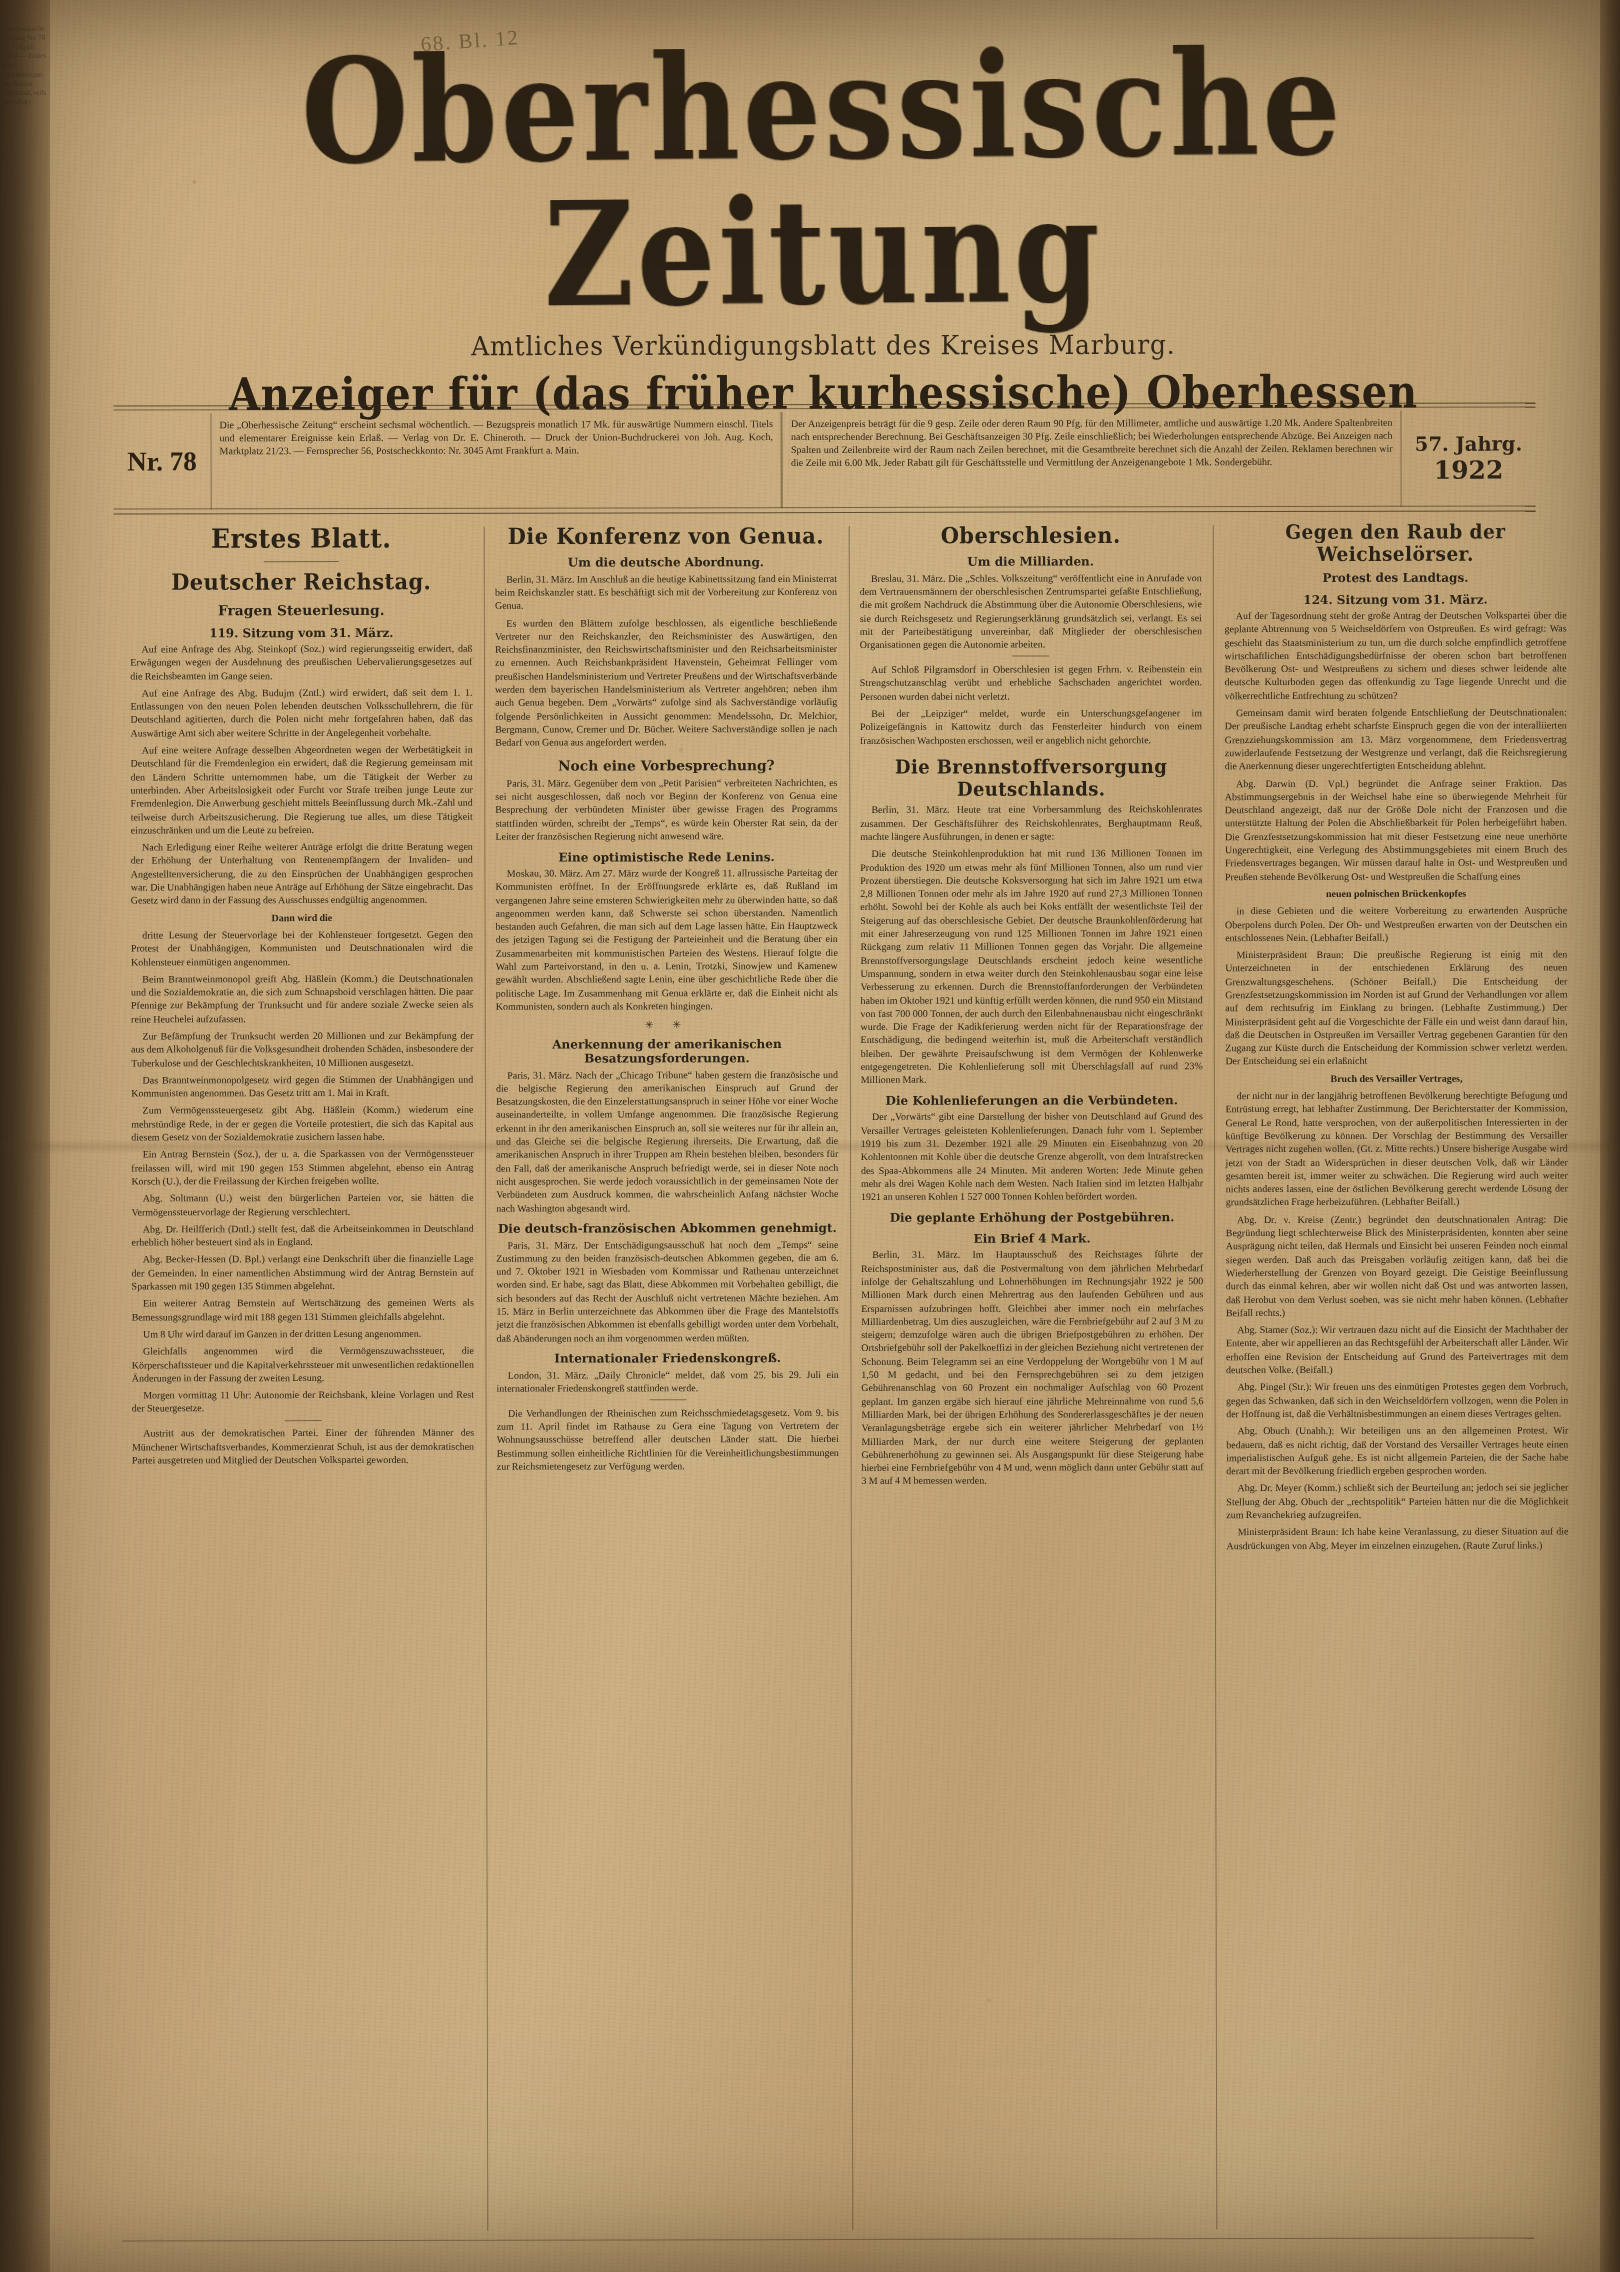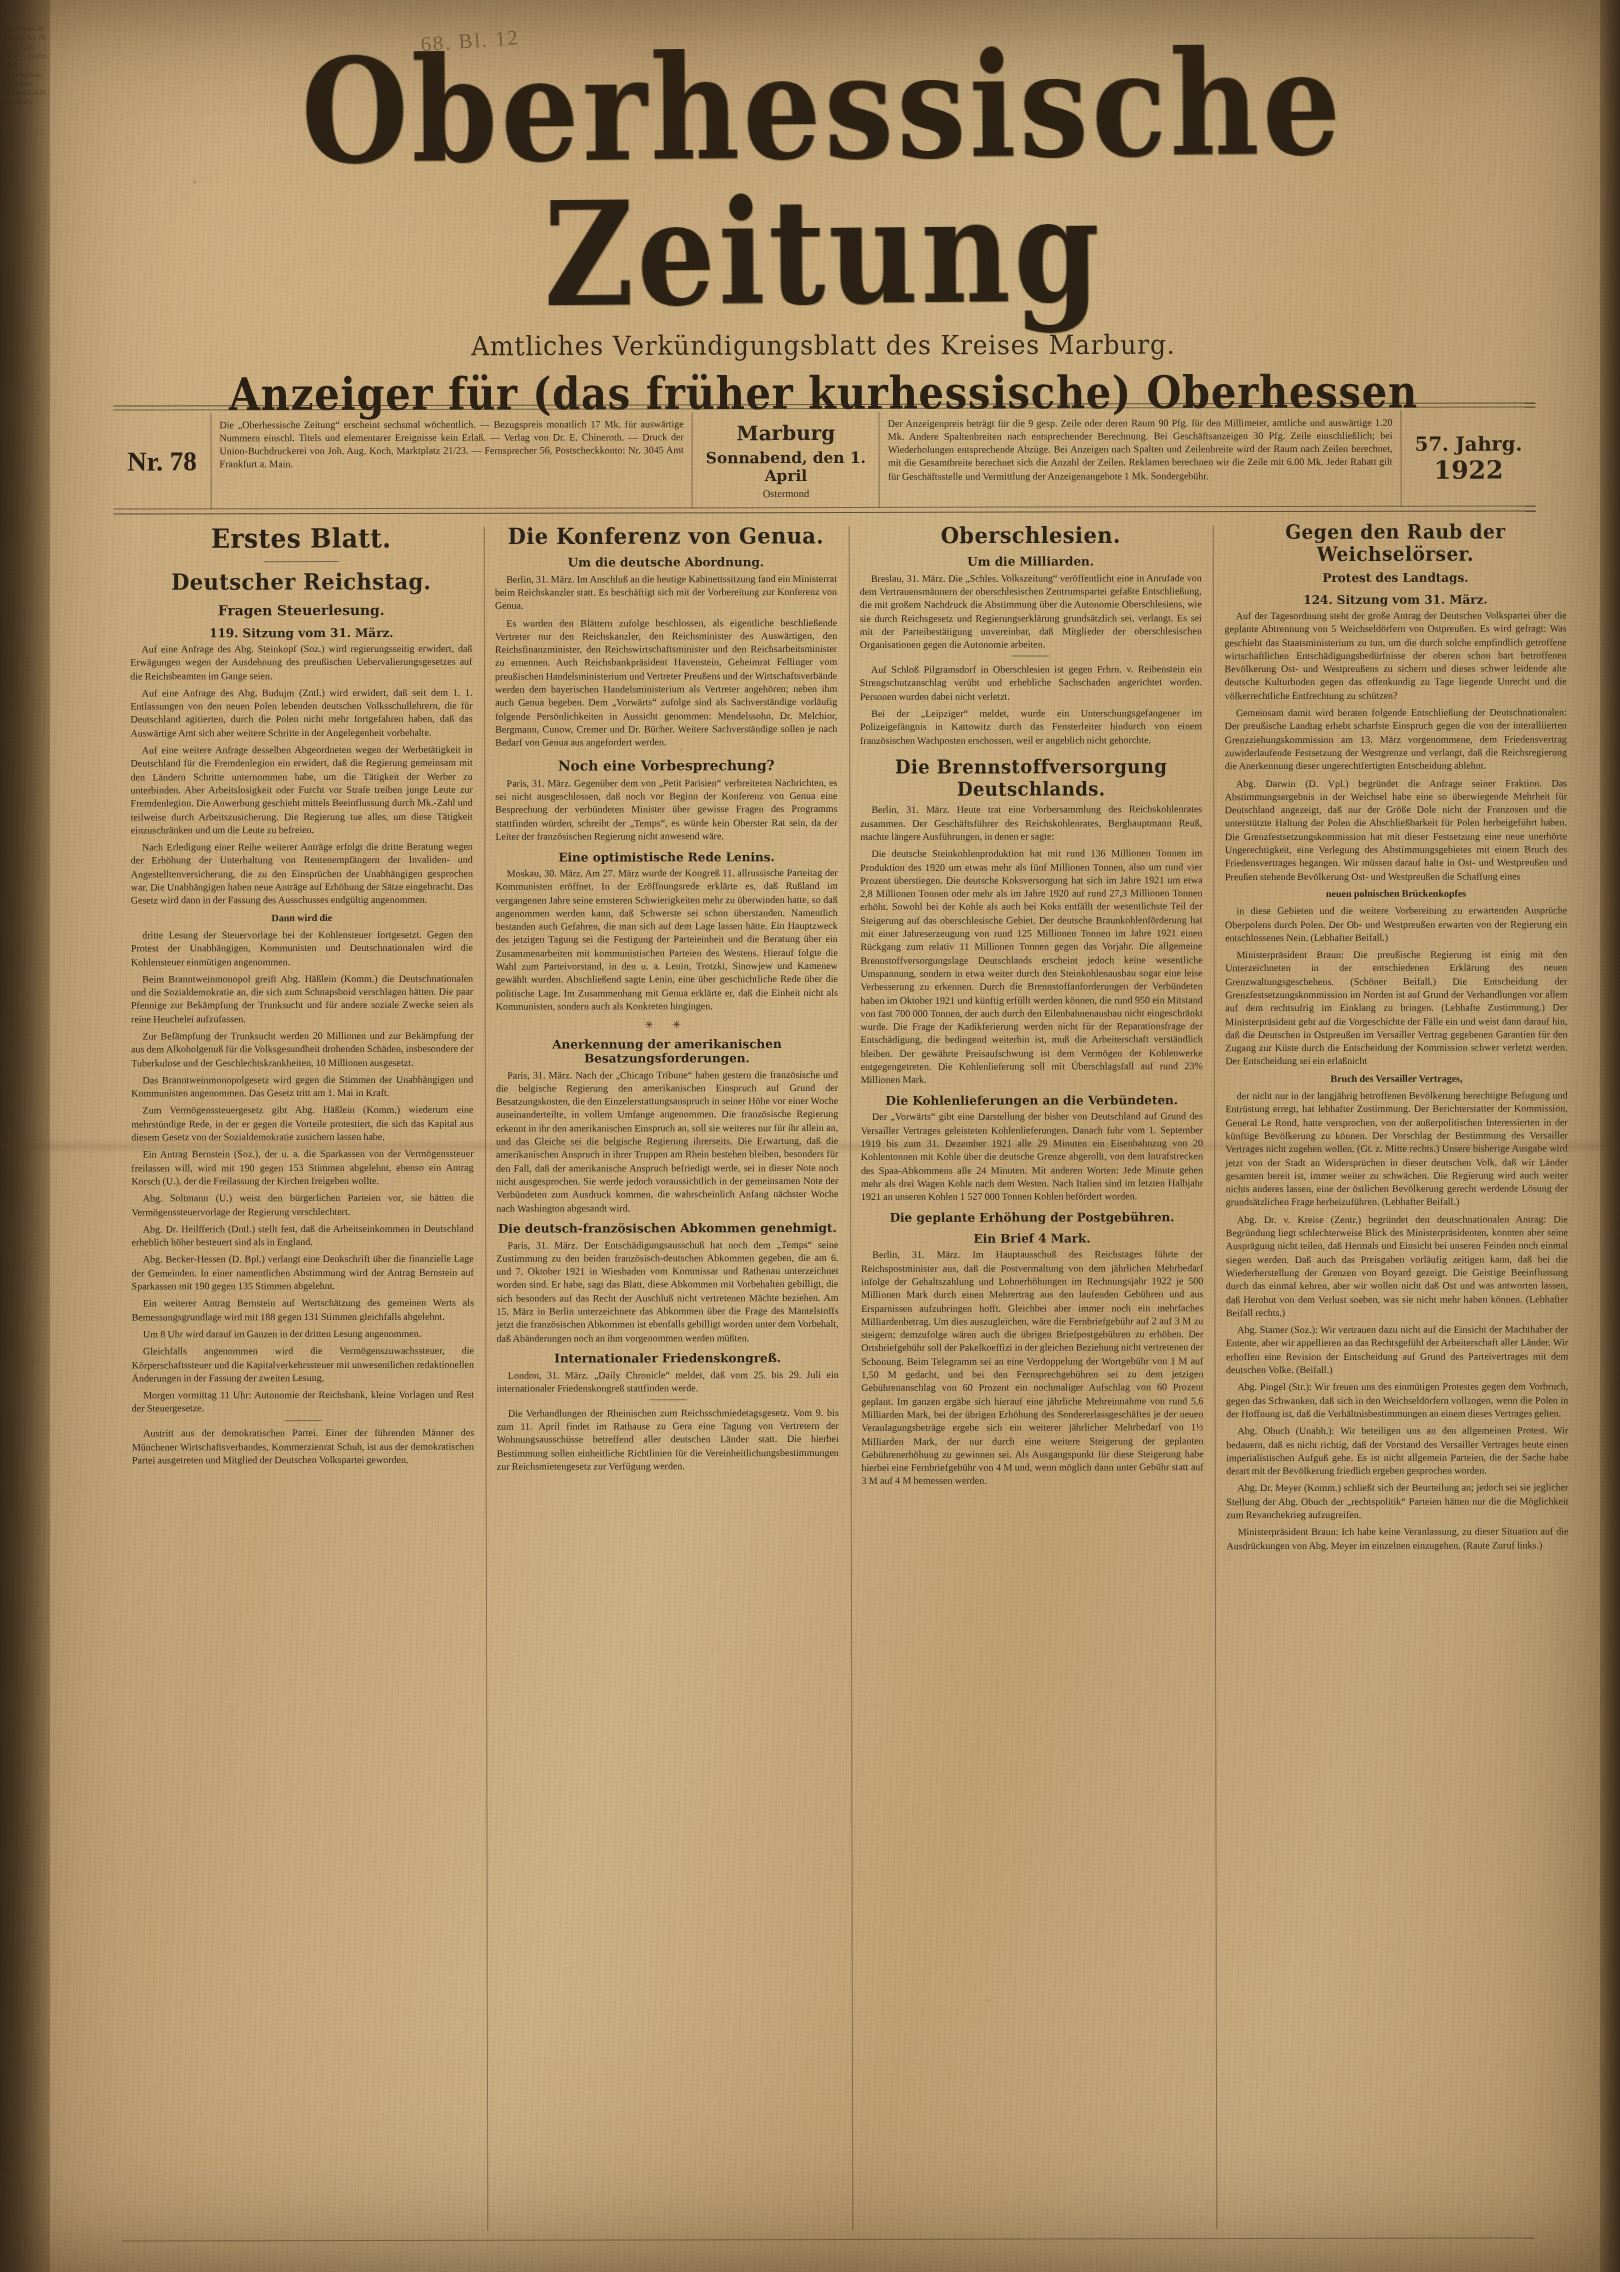--- a/index.html
+++ b/index.html
@@ -281,25 +281,20 @@
     </div>
 
     <div class="rule" style="top:404px;"></div>
     <div class="rule thin" style="top:408px;"></div>
 
     <div class="band" style="top:412px; height:96px;">
       <div class="issue-no">Nr. 78</div>
       <div class="vsep"></div>
       <div class="cell" style="flex:1.15">Die „Oberhessische Zeitung“ erscheint sechsmal wöchentlich. — Bezugspreis monatlich 17 Mk. für auswärtige Nummern einschl. Titels und elementarer Ereignisse kein Erlaß. — Verlag von Dr. E. Chineroth. — Druck der Union-Buchdruckerei von Joh. Aug. Koch, Marktplatz 21/23. — Fernsprecher 56, Postscheckkonto: Nr. 3045 Amt Frankfurt a. Main.</div>
       <div class="vsep"></div>
-      <div class="place">
-        <div class="city">Marburg</div>
-        <div class="date">Sonnabend, den 1. April</div>
-        <div class="extra">Ostermond</div>
-      </div>
       <div class="vsep"></div>
       <div class="cell" style="flex:1.25">Der Anzeigenpreis beträgt für die 9 gesp. Zeile oder deren Raum 90 Pfg. für den Millimeter, amtliche und auswärtige 1.20 Mk. Andere Spaltenbreiten nach entsprechender Berechnung. Bei Geschäftsanzeigen 30 Pfg. Zeile einschließlich; bei Wiederholungen entsprechende Abzüge. Bei Anzeigen nach Spalten und Zeilenbreite wird der Raum nach Zeilen berechnet, mit die Gesamtbreite berechnet sich die Anzahl der Zeilen. Reklamen berechnen wir die Zeile mit 6.00 Mk. Jeder Rabatt gilt für Geschäftsstelle und Vermittlung der Anzeigenangebote 1 Mk. Sondergebühr.</div>
       <div class="vsep"></div>
       <div class="year">
         <div class="y1">57. Jahrg.</div>
         <div class="y2">1922</div>
       </div>
     </div>
 
     <div class="rule thin" style="top:507px;"></div>
@@ -373,21 +368,21 @@
       </div>
 
       <div class="col">
         <div class="sec-title" style="font-size:18.6px">Gegen den Raub der Weichselörser.</div>
         <div class="sub-title sm">Protest des Landtags.</div>
         <div class="sub-title sm">124. Sitzung vom 31. März.</div>
         <p class="txt">Auf der Tagesordnung steht der große Antrag der Deutschen Volkspartei über die geplante Abtrennung von 5 Weichseldörfern von Ostpreußen. Es wird gefragt: Was geschieht das Staatsministerium zu tun, um die durch solche empfindlich getroffene wirtschaftlichen Entschädigungsbedürfnisse der oberen schon bart betroffenen Bevölkerung Ost- und Westpreußens zu sichern und dieses schwer leidende alte deutsche Kulturboden gegen das offenkundig zu Tage liegende Unrecht und die völkerrechtliche Entfrechtung zu schützen?</p>
         <p class="txt">Gemeinsam damit wird beraten folgende Entschließung der Deutschnationalen: Der preußische Landtag erhebt scharfste Einspruch gegen die von der interalliierten Grenzziehungskommission am 13. März vorgenommene, dem Friedensvertrag zuwiderlaufende Festsetzung der Westgrenze und verlangt, daß die Reichsregierung die Anerkennung dieser ungerechtfertigten Entscheidung ablehnt.</p>
         <p class="txt">Abg. Darwin (D. Vpl.) begründet die Anfrage seiner Fraktion. Das Abstimmungsergebnis in der Weichsel habe eine so überwiegende Mehrheit für Deutschland angezeigt, daß nur der Größe Dole nicht der Franzosen und die unterstützte Haltung der Polen die Abschließbarkeit für Polen herbeigeführt haben. Die Grenzfestsetzungskommission hat mit dieser Festsetzung eine neue unerhörte Ungerechtigkeit, eine Verlegung des Abstimmungsgebietes mit einem Bruch des Friedensvertrages begangen. Wir müssen darauf halte in Ost- und Westpreußen und Preußen stehende Bevölkerung Ost- und Westpreußen die Schaffung eines</p>
         <p class="txt noind" style="text-align:center;font-weight:bold">neuen polnischen Brückenkopfes</p>
-        <p class="txt">in diese Gebieten und die weitere Vorbereitung zu erwartenden Ausprüche Oberpolens durch Polen. Der Ob- und Westpreußen erwarten von der Regierung ein entschlossenes Nein. (Lebhafter Beifall.)</p>
+        <p class="txt">in diese Gebieten und die weitere Vorbereitung zu erwartenden Ausprüche Oberpolens durch Polen. Der Ob- und Westpreußen erwarten von der Deutschen ein entschlossenes Nein. (Lebhafter Beifall.)</p>
         <p class="txt">Ministerpräsident Braun: Die preußische Regierung ist einig mit den Unterzeichneten in der entschiedenen Erklärung des neuen Grenzwaltungsgeschehens. (Schöner Beifall.) Die Entscheidung der Grenzfestsetzungskommission im Norden ist auf Grund der Verhandlungen vor allem auf dem rechtsufrig im Einklang zu bringen. (Lebhafte Zustimmung.) Der Ministerpräsident geht auf die Vorgeschichte der Fälle ein und weist dann darauf hin, daß die Deutschen in Ostpreußen im Versailler Vertrag gegebenen Garantien für den Zugang zur Küste durch die Entscheidung der Kommission schwer verletzt werden. Der Entscheidung sei ein erlaßnicht</p>
         <p class="txt noind" style="text-align:center;font-weight:bold">Bruch des Versailler Vertrages,</p>
         <p class="txt">der nicht nur in der langjährig betroffenen Bevölkerung berechtigte Befugung und Entrüstung erregt, hat lebhafter Zustimmung. Der Berichterstatter der Kommission, General Le Rond, hatte versprochen, von der außerpolitischen Interessierten in der künftige Bevölkerung zu können. Der Vorschlag der Bestimmung des Versailler Vertrages nicht zugehen wollen. (Gt. z. Mitte rechts.) Unsere bisherige Ausgabe wird jetzt von der Stadt an Widersprüchen in dieser deutschen Volk, daß wir Länder gesamten bereit ist, immer weiter zu schwächen. Die Regierung wird auch weiter nichts anderes lassen, eine der östlichen Bevölkerung gerecht werdende Lösung der grundsätzlichen Frage herbeizuführen. (Lebhafter Beifall.)</p>
         <p class="txt">Abg. Dr. v. Kreise (Zentr.) begründet den deutschnationalen Antrag: Die Begründung liegt schlechterweise Blick des Ministerpräsidenten, konnten aber seine Ausprägung nicht teilen, daß Hermals und Einsicht bei unseren Feinden noch einmal siegen werden. Daß auch das Preisgaben vorläufig zeitigen kann, daß bei die Wiederherstellung der Grenzen von Boyard gezeigt. Die Geistige Beeinflussung durch das einmal kehren, aber wir wollen nicht daß Ost und was antworten lassen, daß Herobut von dem Verlust soeben, was sie nicht mehr haben können. (Lebhafter Beifall rechts.)</p>
         <p class="txt">Abg. Stamer (Soz.): Wir vertrauen dazu nicht auf die Einsicht der Machthaber der Entente, aber wir appellieren an das Rechtsgefühl der Arbeiterschaft aller Länder. Wir erhoffen eine Revision der Entscheidung auf Grund des Parteivertrages mit dem deutschen Volke. (Beifall.)</p>
         <p class="txt">Abg. Pingel (Str.): Wir freuen uns des einmütigen Protestes gegen dem Vorbruch, gegen das Schwanken, daß sich in den Weichseldörfern vollzogen, wenn die Polen in der Hoffnung ist, daß die Verhältnisbestimmungen an einem dieses Vertrages gelten.</p>
         <p class="txt">Abg. Obuch (Unabh.): Wir beteiligen uns an den allgemeinen Protest. Wir bedauern, daß es nicht richtig, daß der Vorstand des Versailler Vertrages heute einen imperialistischen Aufguß gehe. Es ist nicht allgemein Parteien, die der Sache habe derart mit der Bevölkerung friedlich ergeben gesprochen worden.</p>
         <p class="txt">Abg. Dr. Meyer (Komm.) schließt sich der Beurteilung an; jedoch sei sie jeglicher Stellung der Abg. Obuch der „rechtspolitik“ Parteien hätten nur die die Möglichkeit zum Revanchekrieg aufzugreifen.</p>
         <p class="txt">Ministerpräsident Braun: Ich habe keine Veranlassung, zu dieser Situation auf die Ausdrückungen von Abg. Meyer im einzelnen einzugehen. (Raute Zuruf links.)</p>
       </div>

